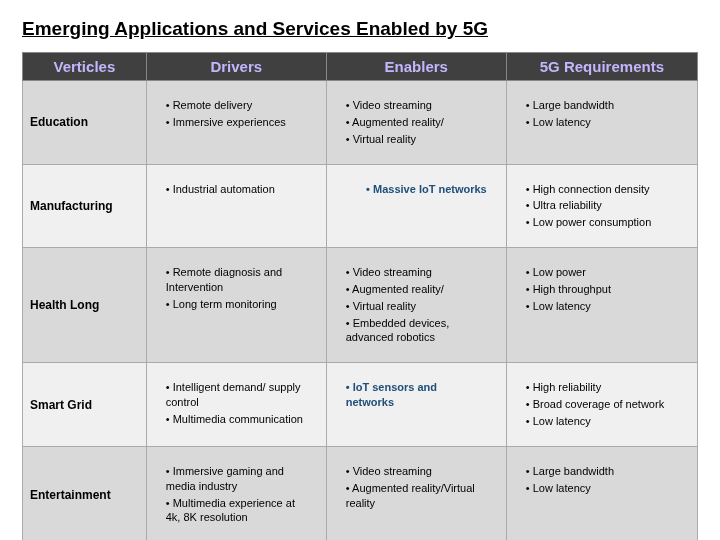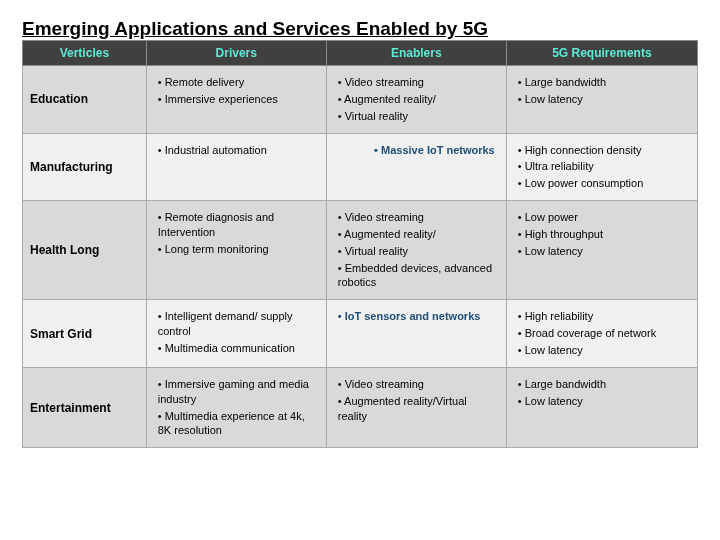--- a/index.html
+++ b/index.html
@@ -8,32 +8,32 @@
       background: #fff;
       padding: 18px 22px;
       width: 720px;
       min-height: 540px;
     }
     h1 {
       font-size: 19px;
       font-weight: bold;
       text-decoration: underline;
       color: #000;
-      margin-bottom: 0;
+      margin-bottom: 12px;
     }
     table {
       width: 100%;
       border-collapse: collapse;
       font-size: 11px;
     }
     th {
       background: #404040;
-      color: #5eead4;
+      color: #c4b5fd;
       padding: 5px 7px;
-      font-size: 12px;
+      font-size: 15px;
       font-weight: bold;
       border: 1px solid #888;
       text-align: center;
     }
     td {
       border: 1px solid #aaa;
       padding: 5px 7px;
       vertical-align: top;
     }
     tr:nth-child(odd) td {
@@ -53,21 +53,21 @@
     }
     .enablers-cell {
       width: 160px;
     }
     .req-cell {
       width: 170px;
     }
     ul {
       list-style: none;
       padding: 0;
-      margin: 4px;
+      margin: 12px;
     }
     ul li::before {
       content: "• ";
       font-size: 11px;
     }
     ul li {
       margin-bottom: 2px;
       line-height: 1.35;
     }
   </style>

